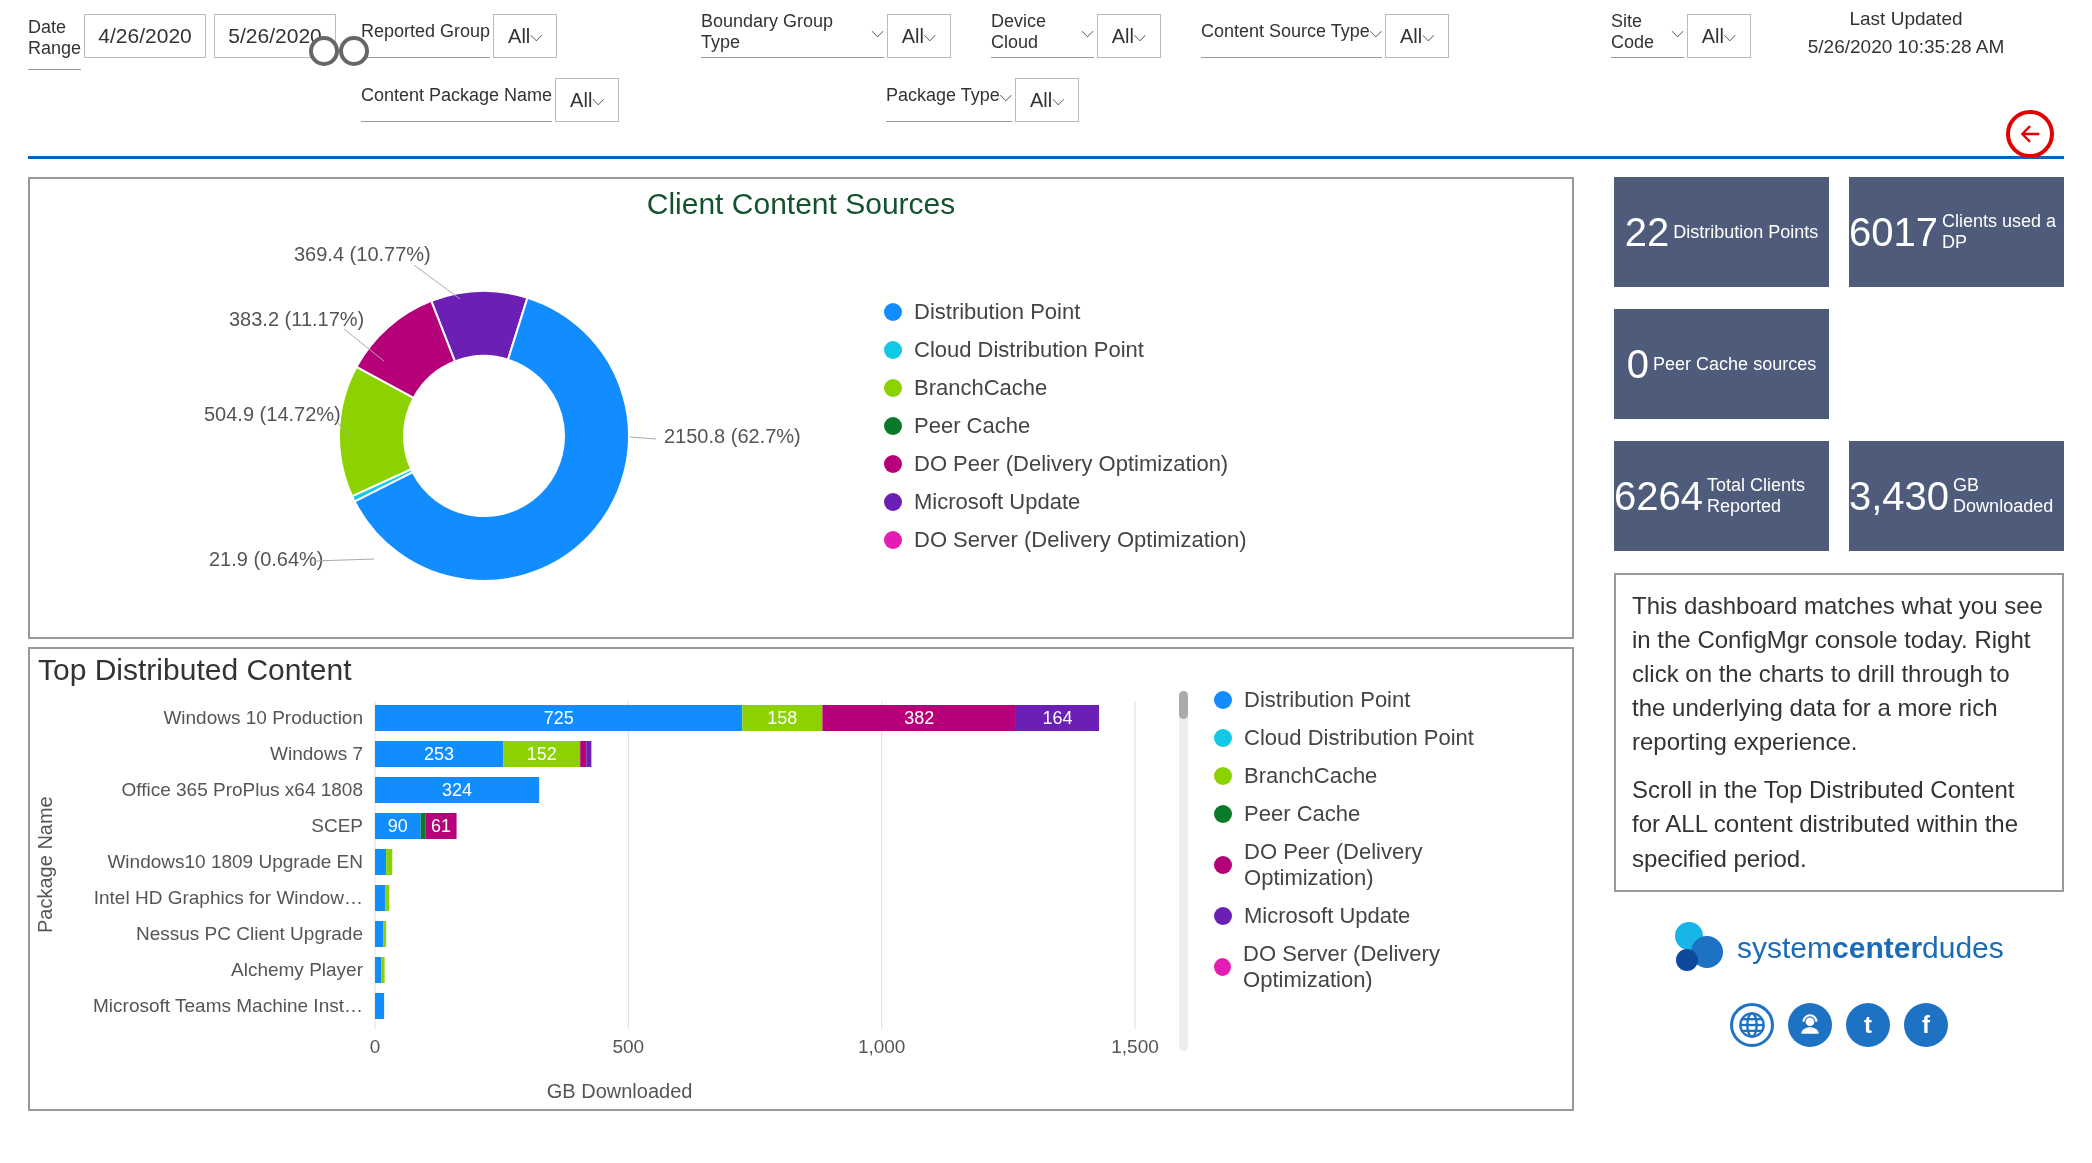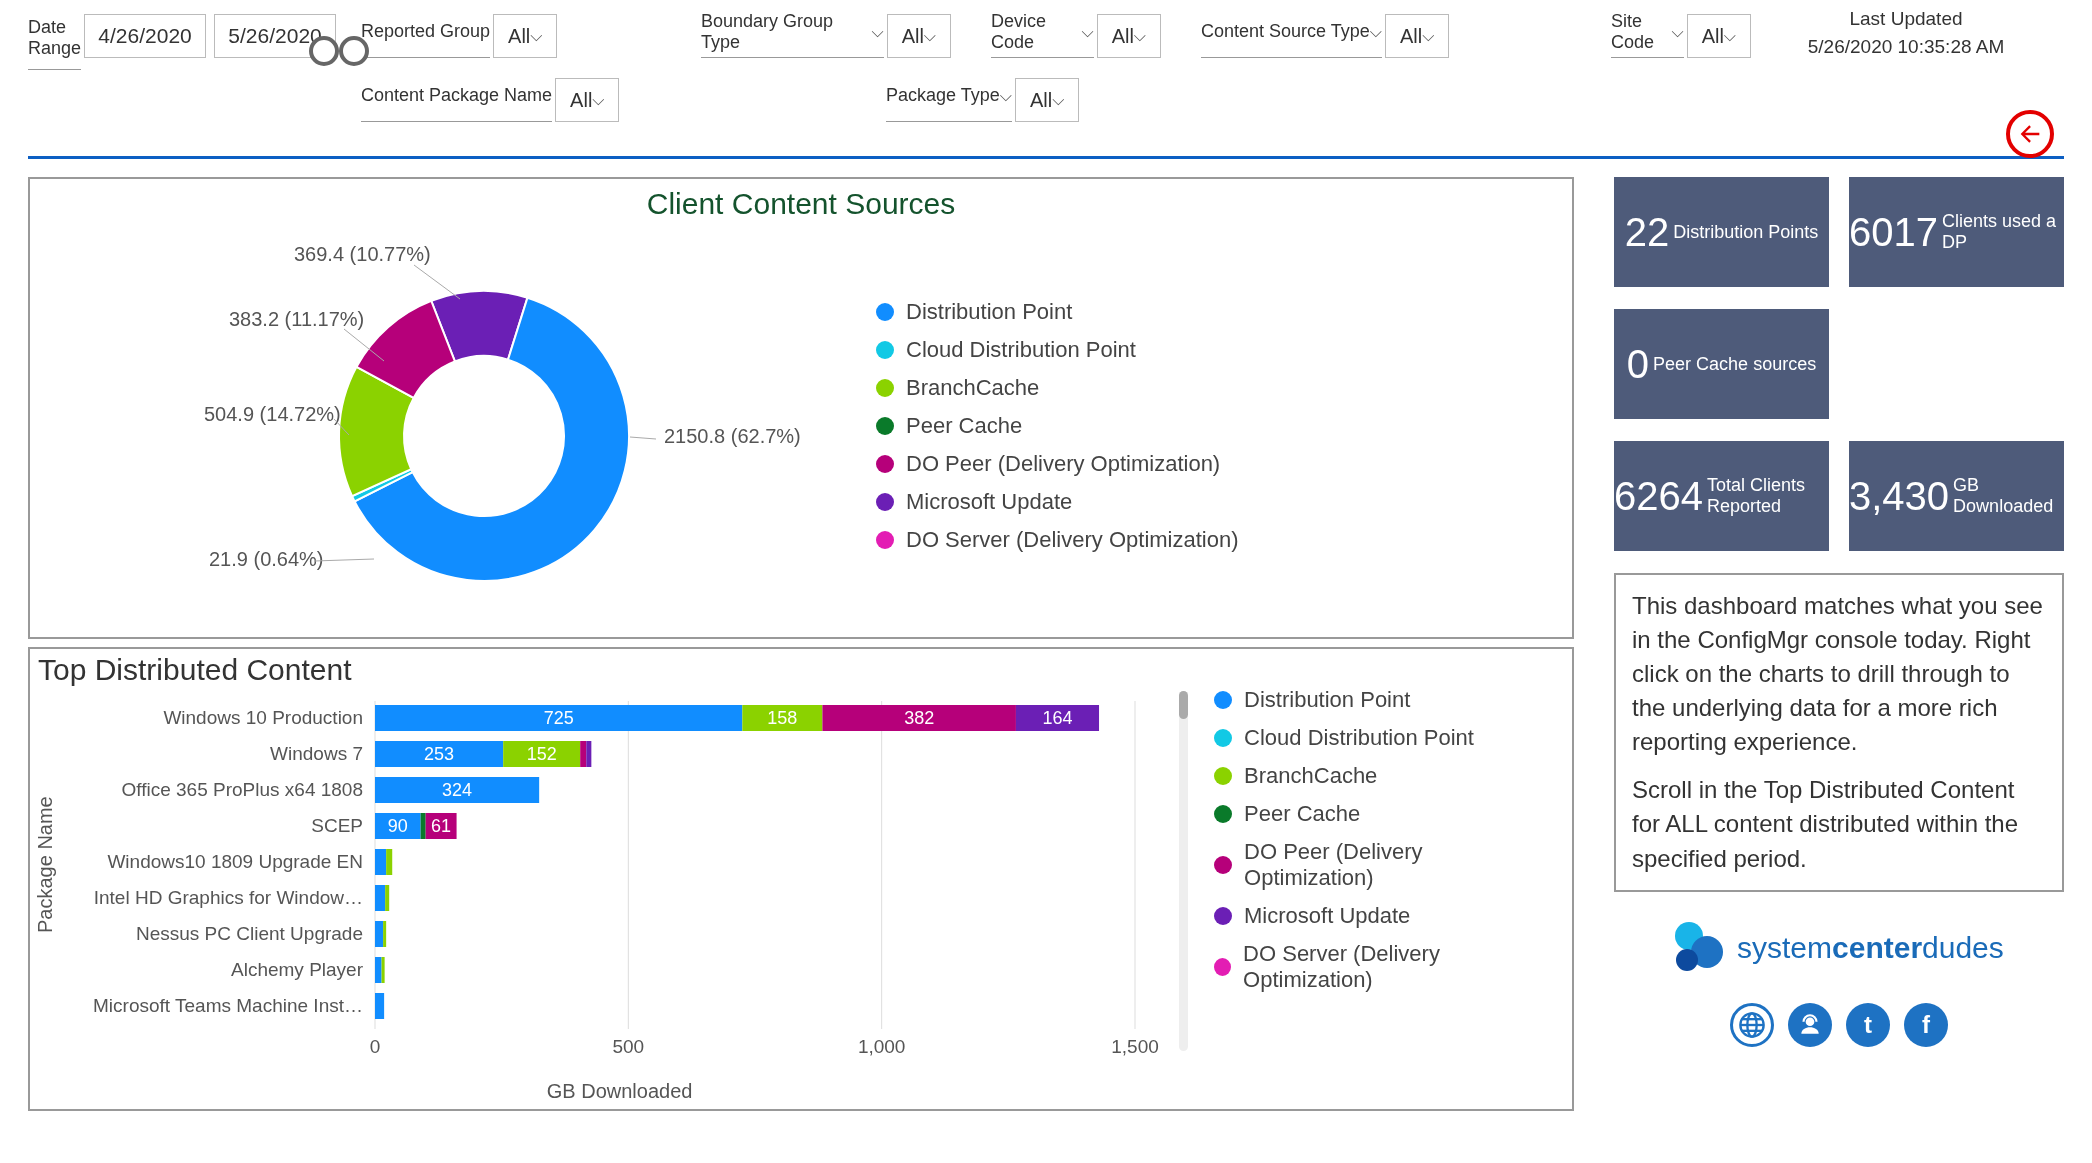--- a/index.html
+++ b/index.html
@@ -33,21 +33,21 @@
 hr.sep { border:none; border-top:3px solid #0c5fc3; margin:26px 0 18px 0; }
 
 .main { display:flex; gap:40px; }
 .left { flex:1; }
 .right { width:450px; display:flex; flex-direction:column; gap:22px; }
 
 .panel { border:2px solid #999; padding:8px 14px 6px 14px; }
 .panel-title { font-size:30px; font-weight:300; text-align:center; color:#14532d; }
 .panel-title-left { font-size:30px; font-weight:300; text-align:left; color:#333; padding-left:4px;}
 
-.donut-area { display:flex; align-items:center; gap:12px; }
+.donut-area { display:flex; align-items:center; gap:20px; }
 .donut-svg { flex:0 0 820px; height:410px; }
 .legend { display:flex; flex-direction:column; gap:12px; font-size:22px; color:#444; }
 .leg-item { display:flex; align-items:center; gap:12px; }
 .leg-dot { width:18px; height:18px; border-radius:50%; }
 
 .panel2 { border:2px solid #999; padding:4px 14px 6px 4px; margin-top:8px; }
 .bar-area { display:flex; gap:14px; }
 .axis-title-v { writing-mode:vertical-rl; transform:rotate(180deg); font-size:20px; color:#555; text-align:center; width:28px; padding-top:60px;}
 .bar-chart { flex:0 0 1090px; }
 .bar-svg { width:100%; height:390px; }
@@ -104,21 +104,21 @@
             <span>Boundary Group Type</span>
             <span class="chev">⌵</span>
           </div>
         <div class="dd">
             <span>All</span>
             <span class="chev">⌵</span>
           </div>
       </div>
       <div class="filtercol" style="width:170px;">
         <div class="filter-label">
-            <span>Device Code</span>
+            <span>Device Cloud</span>
             <span class="chev">⌵</span>
           </div>
         <div class="dd">
             <span>All</span>
             <span class="chev">⌵</span>
           </div>
       </div>
       <div class="filtercol" style="width:370px;">
         <div class="filter-label">
             <span>Content Source Type</span>

